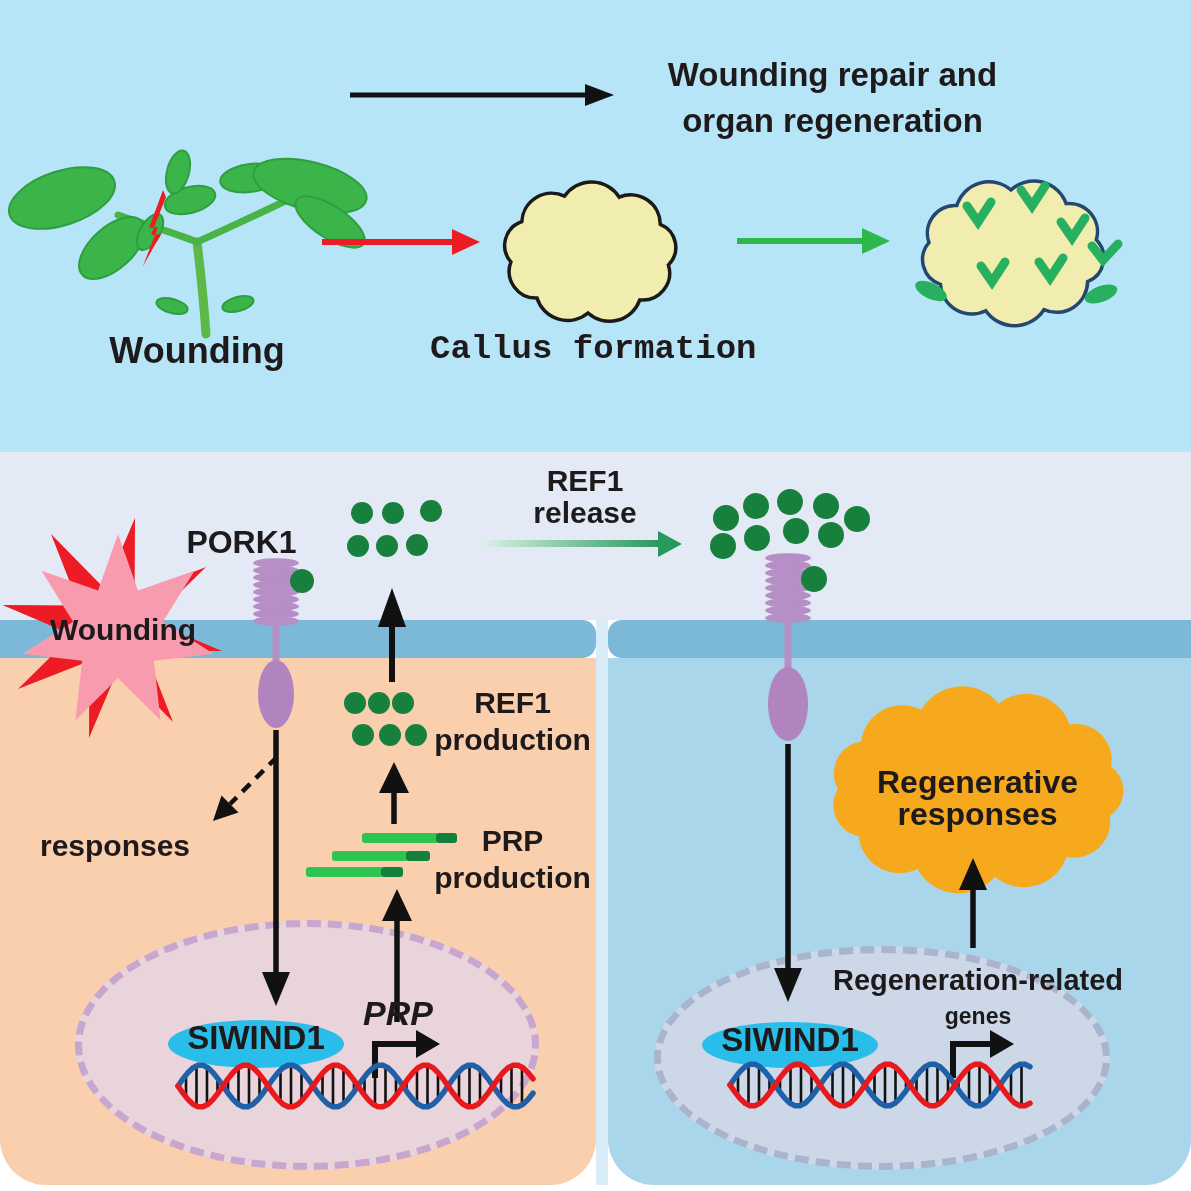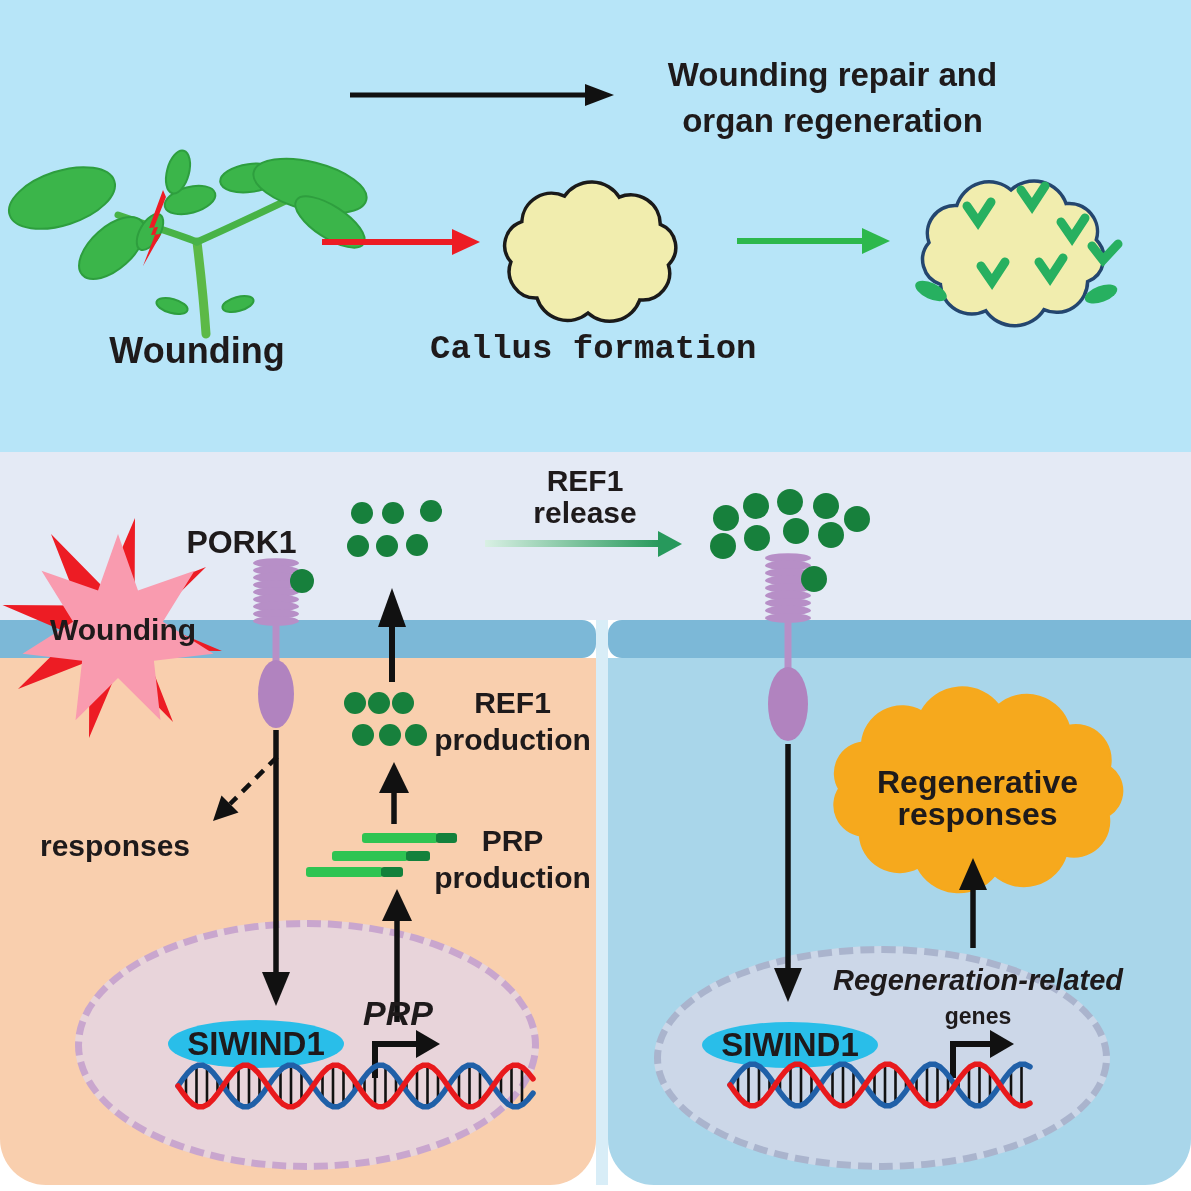--- a/index.html
+++ b/index.html
@@ -3,21 +3,21 @@
 <meta charset="utf-8">
 <style>
   html,body{margin:0;padding:0;background:#ffffff;}
   .scene{position:relative;width:1191px;height:1191px;overflow:hidden;
          font-family:"Liberation Sans","DejaVu Sans",sans-serif;}
   .bg{position:absolute;}
   .label{position:absolute;font-weight:bold;color:#1e1a1b;text-align:center;
          line-height:1.1;white-space:nowrap;}
   .gfx{position:absolute;left:0;top:0;z-index:30;}
   .ellipse-pill{position:absolute;border-radius:50%;display:flex;
-                align-items:center;justify-content:center;z-index:25;}
+                align-items:flex-start;justify-content:center;z-index:25;}
   .lbl-layer{position:absolute;left:0;top:0;width:100%;height:100%;z-index:40;pointer-events:none;}
 </style>
 </head>
 <body>
 
 <div class="scene">
 
   <div class="bg" style="left:0;top:0;width:1191px;height:452px;background:#b7e5f8;"></div>
   <div class="bg" style="left:0;top:452px;width:1191px;height:168px;background:#e4eaf5;"></div>
   <div class="bg" style="left:596px;top:620px;width:12px;height:565px;background:#d8edf7;"></div>
@@ -239,16 +239,16 @@
     <div class="label" style="left:505px;top:496px;width:160px;font-size:30px;">release</div>
     <div class="label" style="left:38px;top:613px;width:170px;font-size:30px;">Wounding</div>
     <div class="label" style="left:425px;top:686px;width:175px;font-size:30px;">REF1</div>
     <div class="label" style="left:425px;top:723px;width:175px;font-size:30px;">production</div>
     <div class="label" style="left:15px;top:829px;width:200px;font-size:30px;">responses</div>
     <div class="label" style="left:425px;top:824px;width:175px;font-size:30px;">PRP</div>
     <div class="label" style="left:425px;top:861px;width:175px;font-size:30px;">production</div>
     <div class="label" style="left:358px;top:995px;width:80px;font-size:34px;font-style:italic;">PRP</div>
     <div class="label" style="left:840px;top:749px;width:275px;font-size:32px;margin-top:16px;">Regenerative</div>
     <div class="label" style="left:840px;top:797px;width:275px;font-size:32px;">responses</div>
-    <div class="label" style="left:798px;top:965px;width:360px;font-size:29px;font-style:italic;">Regeneration-related</div>
+    <div class="label" style="left:798px;top:965px;width:360px;font-size:29px;">Regeneration-related</div>
     <div class="label" style="left:798px;top:1004px;width:360px;font-size:23px;">genes</div>
   </div>
 </div>
 
 </body></html>

